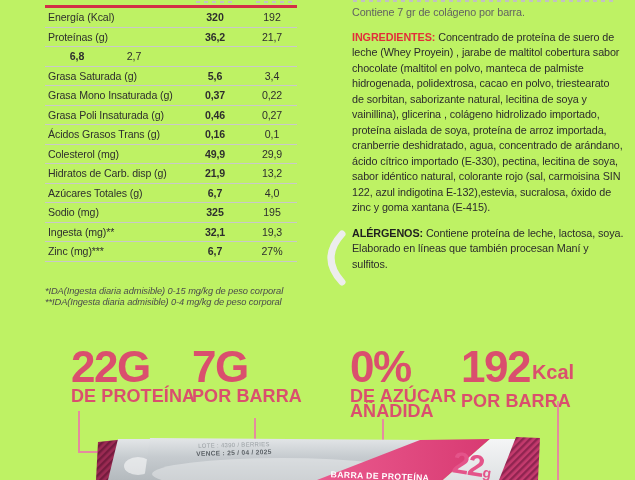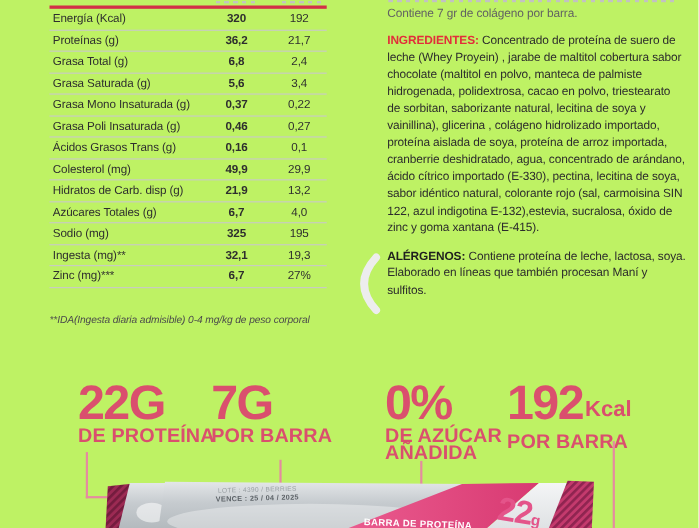--- a/index.html
+++ b/index.html
@@ -65,23 +65,22 @@
       <span class="v2">192</span>
     </div>
 
     <div class="nrow">
       <span class="lbl">Proteínas (g)</span>
       <span class="v1">36,2</span>
       <span class="v2">21,7</span>
     </div>
 
     <div class="nrow">
-      <span class="lbl">Grasa Total (g)</span>
       <span class="v1">6,8</span>
-      <span class="v2">2,4</span>
+      <span class="v2">2,7</span>
     </div>
 
     <div class="nrow">
       <span class="lbl">Grasa Saturada (g)</span>
       <span class="v1">5,6</span>
       <span class="v2">3,4</span>
     </div>
 
     <div class="nrow">
       <span class="lbl">Grasa Mono Insaturada (g)</span>
@@ -134,20 +133,21 @@
 
     <div class="nrow">
       <span class="lbl">Zinc (mg)***</span>
       <span class="v1">6,7</span>
       <span class="v2">27%</span>
     </div>
   </div>
   </div>
 
   <div class="fnotes">
+    <div>*IDA(Ingesta diaria admisible) 0-15 mg/kg de peso corporal</div>
     <div>**IDA(Ingesta diaria admisible) 0-4 mg/kg de peso corporal</div>
   </div>
 
   <div class="rcol">
     <p class="contiene">Contiene 7 gr de colágeno por barra.</p>
     <p class="para"><span class="redlabel">INGREDIENTES:</span><span> Concentrado de proteína de suero de leche (Whey Proyein) , jarabe de maltitol cobertura sabor chocolate (maltitol en polvo, manteca de palmiste hidrogenada, polidextrosa, cacao en polvo, triestearato de sorbitan, saborizante natural, lecitina de soya y vainillina), glicerina , colágeno hidrolizado importado, proteína aislada de soya, proteína de arroz importada, cranberrie deshidratado, agua, concentrado de arándano, ácido cítrico importado (E-330), pectina, lecitina de soya, sabor idéntico natural, colorante rojo (sal, carmoisina SIN 122, azul indigotina E-132),estevia, sucralosa, óxido de zinc y goma xantana (E-415).</span></p>
     <p class="para alg"><span class="blabel">ALÉRGENOS:</span><span> Contiene proteína de leche, lactosa, soya. Elaborado en líneas que también procesan Maní y sulfitos.</span></p>
   </div>
 
   <svg class="seal" width="40" height="60">

